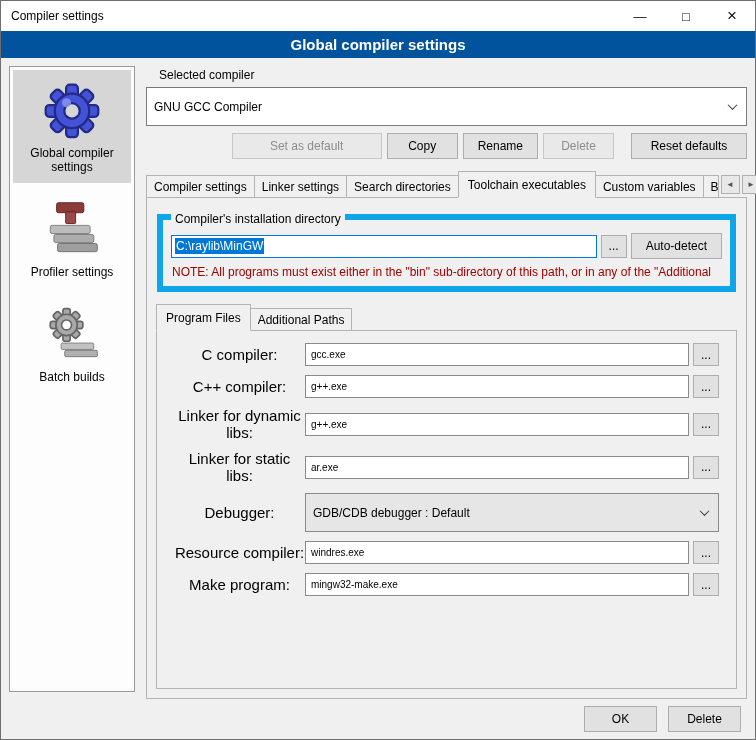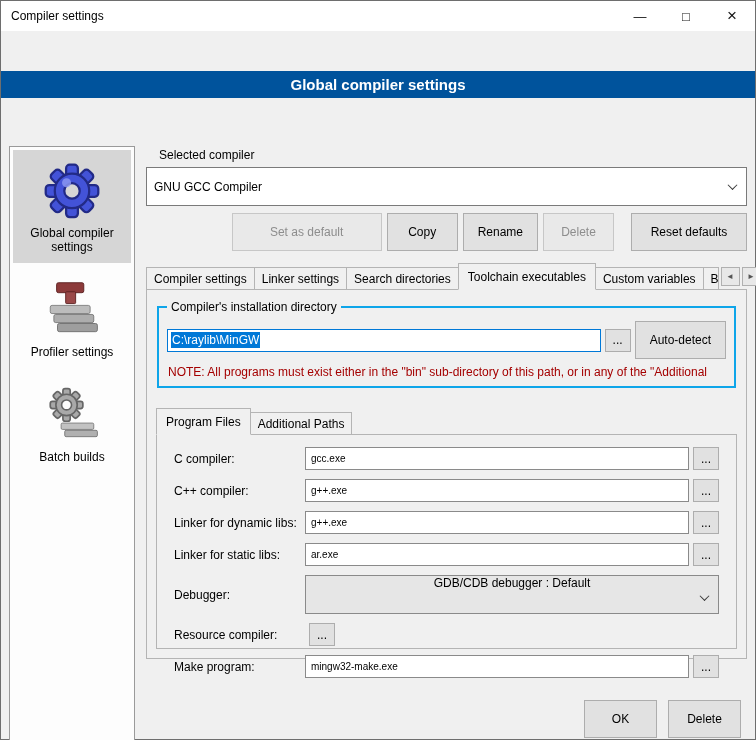--- a/index.html
+++ b/index.html
@@ -7,21 +7,20 @@
   body {
     font-family: "Liberation Sans", sans-serif;
     background: #f0f0f0;
   }
   .window {
     width: 756px; height: 740px;
     background: #f0f0f0;
     border: 1px solid #6e6e6e;
     display: flex; flex-direction: column;
     position: relative;
-    gap: 40px;
   }
 
   
   .titlebar {
     height: 30px; background: #ffffff;
     display: flex; align-items: center; flex: none;
   }
   .titlebar .title { font-size: 12px; color: #000; padding-left: 10px; flex: 1; }
   .win-controls { display: flex; height: 100%; }
   .win-btn {
@@ -59,34 +58,34 @@
   
   .main { flex: 1; display: flex; flex-direction: column; min-width: 0; }
   .sec-label { font-size: 12px; margin: 2px 0 5px 13px; }
 
   
   .combo {
     height: 39px; background: #fff; border: 1px solid #7a7a7a;
     display: flex; align-items: center; padding: 0 7px;
     font-size: 12px; white-space: nowrap; overflow: hidden; cursor: default;
   }
-  .combo.gray { background: #e6e6e6; border-color: #8a8a8a; flex-direction: column; }
+  .combo.gray { background: #e6e6e6; border-color: #8a8a8a; }
   .chevron {
     margin-left: auto; width: 14px; height: 14px; flex: none;
     display: flex; align-items: center; justify-content: center;
   }
   .chevron::before {
     content: ""; width: 6px; height: 6px;
     border-right: 1px solid #3a3a3a; border-bottom: 1px solid #3a3a3a;
     transform: rotate(45deg) translate(-1px,-1px);
   }
 
   
   .btn {
-    height: 38px; background: #e1e1e1; border: 1px solid #adadad;
+    height: 26px; background: #e1e1e1; border: 1px solid #adadad;
     font-family: inherit; font-size: 12px; color: #000; padding: 0 14px;
     cursor: default;
   }
   .btn.disabled { color: #8d8d8d; background: #e9e9e9; border-color: #c7c7c7; }
   .btn-row { display: flex; gap: 5px; justify-content: flex-end; margin-top: 7px; }
   .btn-setdefault { min-width: 150px; }
   .btn-copy, .btn-rename, .btn-delete { min-width: 71px; }
   .btn-reset { min-width: 116px; margin-left: 12px; }
 
   
@@ -114,22 +113,22 @@
   
   .panel {
     border: 1px solid #b4b4b4; background: #f0f0f0;
     flex: 1; min-height: 0;
     padding: 12px 9px 9px; display: flex; flex-direction: column;
   }
   .subpanel { padding: 12px 17px 9px; }
 
   
   .groupbox {
-    border: 2px solid #0ea5e9; position: relative;
-    margin: 4px 1px 16px; padding: 13px 8px 3px;
+    border: 6px solid #0ea5e9; position: relative;
+    margin: 4px 1px 8px; padding: 13px 8px 3px;
   }
   .groupbox-title {
     position: absolute; top: -8px; left: 8px;
     background: #f0f0f0; padding: 0 4px; font-size: 12px;
   }
   .path-row { display: flex; gap: 4px; align-items: center; }
   .path-input {
     flex: 1; height: 23px; background: #fff;
     border: 1px solid #0078d7;
     display: flex; align-items: center; padding: 0 3px;
@@ -139,21 +138,21 @@
   .browse-btn { width: 26px; height: 23px; padding: 0; flex: none; }
   .autodetect-btn { min-width: 84px; flex: none; }
   .note {
     color: #a40000; font-size: 12px; margin: 6px 0 4px 1px;
     white-space: nowrap; overflow: hidden;
   }
   .subtabs-wrap { margin-top: 4px; display: flex; flex-direction: column; flex: 1; min-height: 0; }
 
   
   .field-row { display: flex; align-items: center; margin-bottom: 9px; }
-  .field-label { width: 131px; flex: none; font-size: 12px; }
+  .field-label { width: 131px; flex: none; font-size: 15px; text-align: center; }
   .text-input {
     flex: 1; height: 23px; min-width: 0;
     background: #fff; border: 1px solid #8a8a8a;
     font-family: inherit; font-size: 10px; padding: 0 5px;
   }
   .field-row .browse-btn { margin-left: 4px; }
   .combo.field-combo { flex: 1; }
 
   
   .footer {
@@ -302,20 +301,21 @@
             <div class="field-row">
               <span class="field-label">Debugger:</span>
               <div class="combo gray field-combo">
                 <span>GDB/CDB debugger : Default</span>
                 <span class="chevron"></span>
               </div>
             </div>
 
             <div class="field-row">
               <span class="field-label">Resource compiler:</span>
+              <input class="text-input" value="windres.exe" style="">
               <button class="btn browse-btn">...</button>
             </div>
 
             <div class="field-row">
               <span class="field-label">Make program:</span>
               <input class="text-input" value="mingw32-make.exe" style="">
               <button class="btn browse-btn">...</button>
             </div>
 
           </div>

